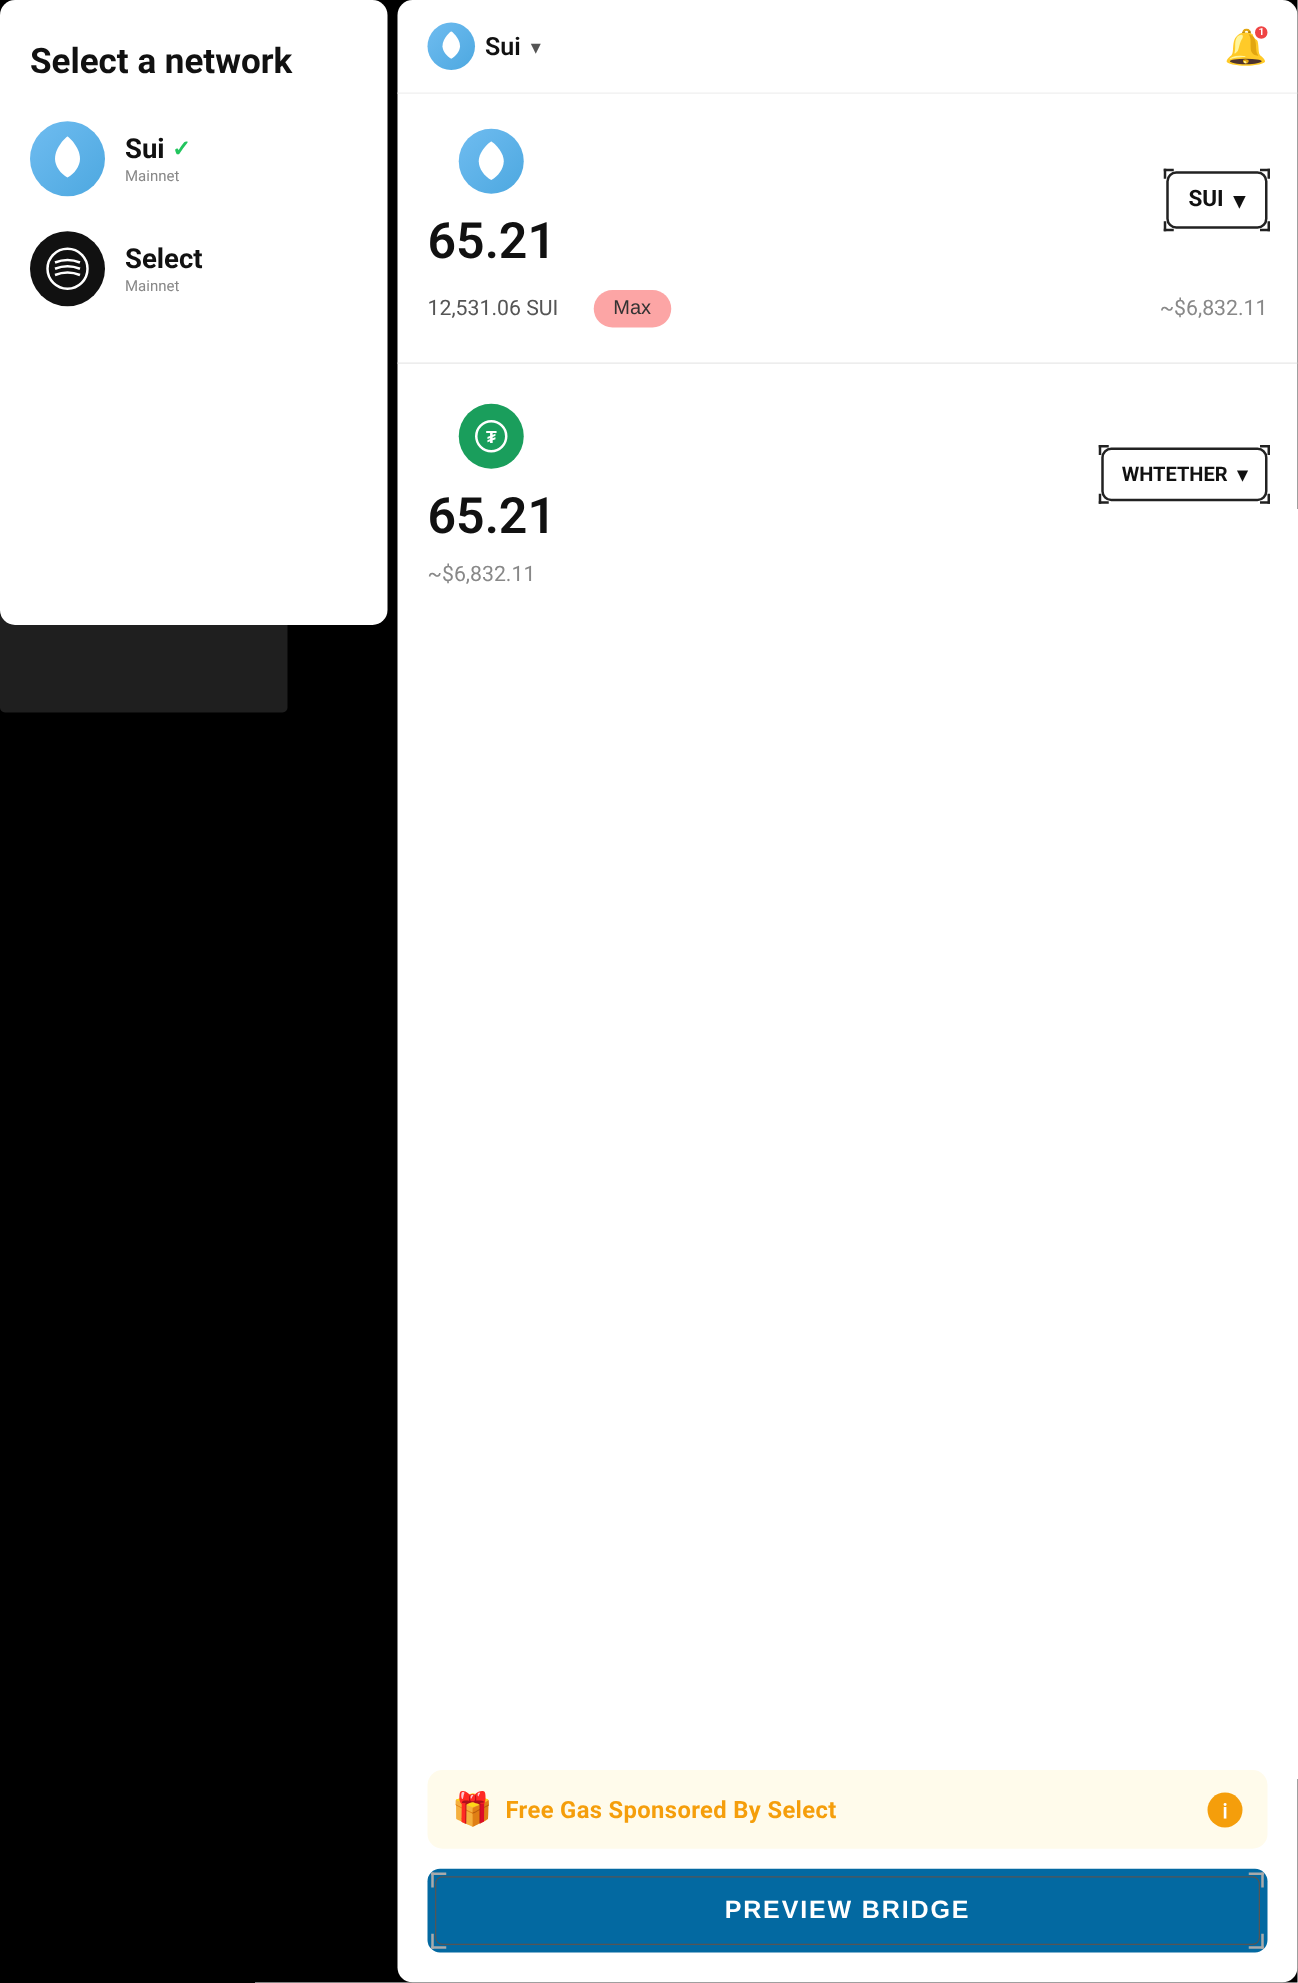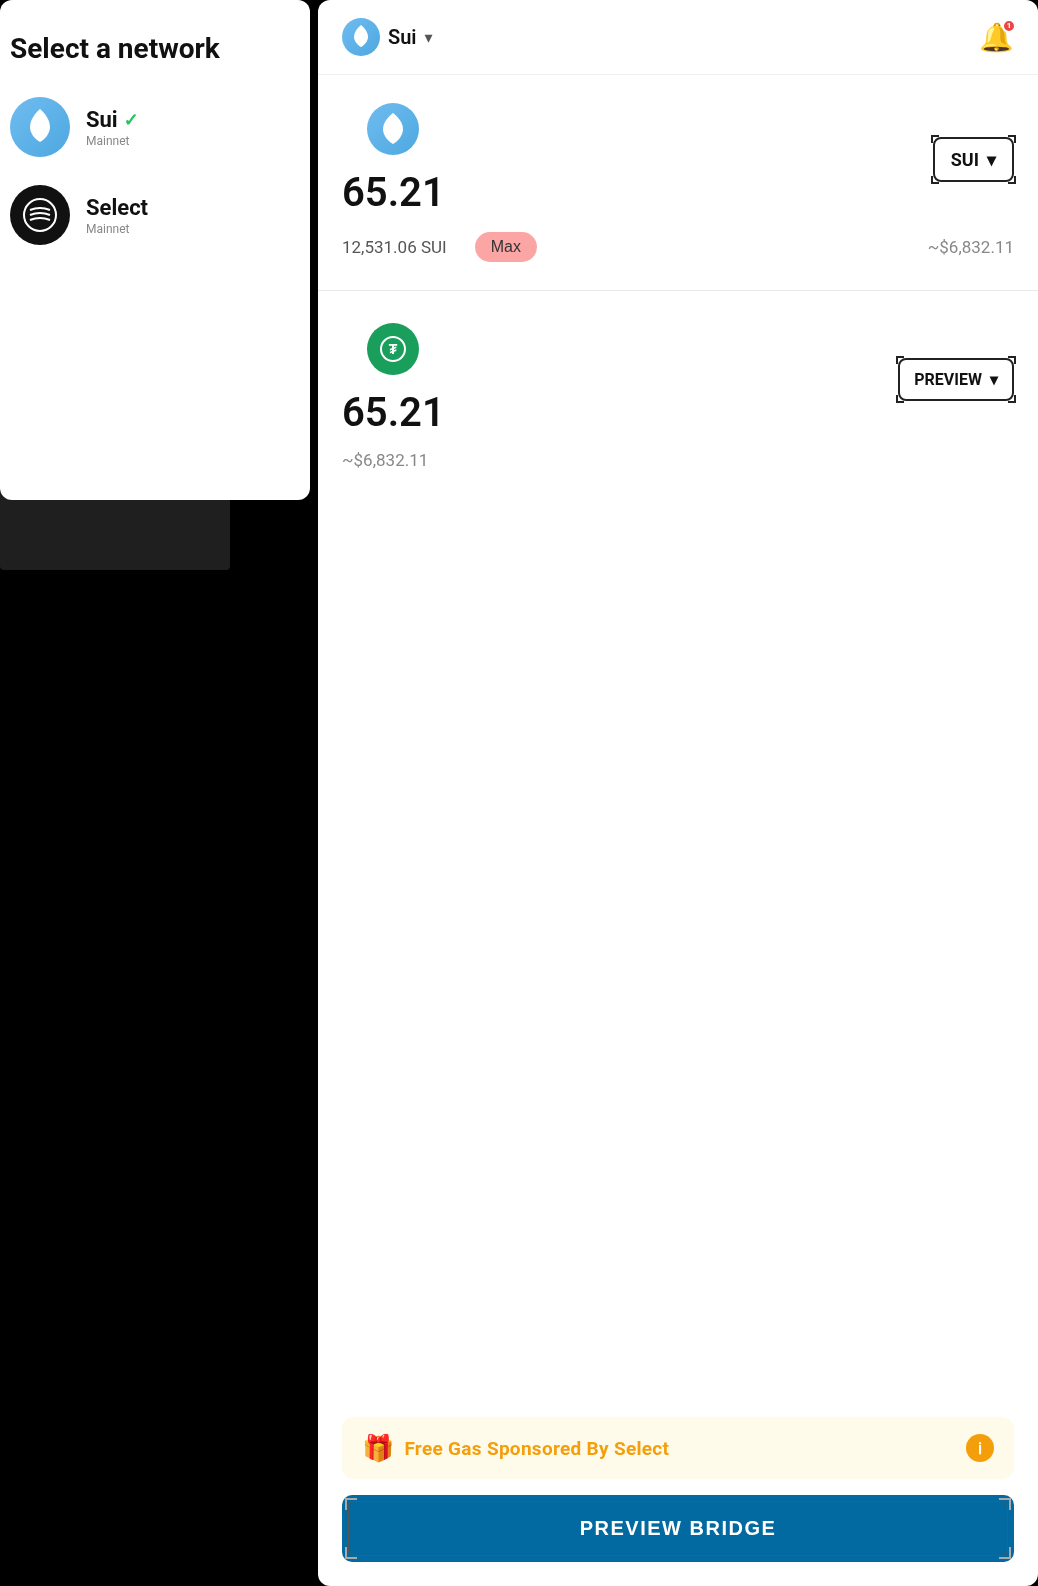--- a/index.html
+++ b/index.html
@@ -14,21 +14,21 @@
 
     
     .left-panel {
       position: absolute;
       left: 0;
       top: 0;
       width: 310px;
       height: 500px;
       background: #fff;
       border-radius: 12px;
-      padding: 32px 10px;
+      padding: 32px 24px;
       z-index: 2;
     }
 
     .select-network-title {
       font-size: 28px;
       font-weight: 700;
       color: #111;
       margin-bottom: 32px;
     }
 
@@ -510,21 +510,21 @@
           </svg>
         </div>
         <span class="amount-large">65.21</span>
       </div>
       <div class="selector-wrapper">
         <span class="selector-corner sel-tl"></span>
         <span class="selector-corner sel-tr"></span>
         <span class="selector-corner sel-bl"></span>
         <span class="selector-corner sel-br"></span>
         <div class="whtether-selector">
-          <span>PREVIEW</span>
+          <span>WHTETHER</span>
           <span>▾</span>
         </div>
       </div>
     </div>
     <div class="to-usd">~$6,832.11</div>
   </div>
 
 </div>
 
 <div class="bottom-area">

